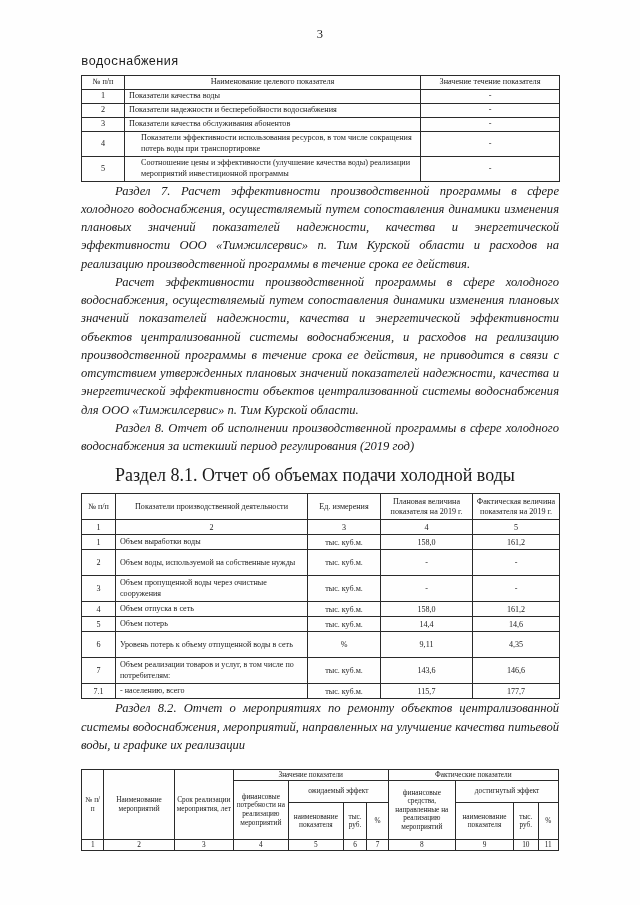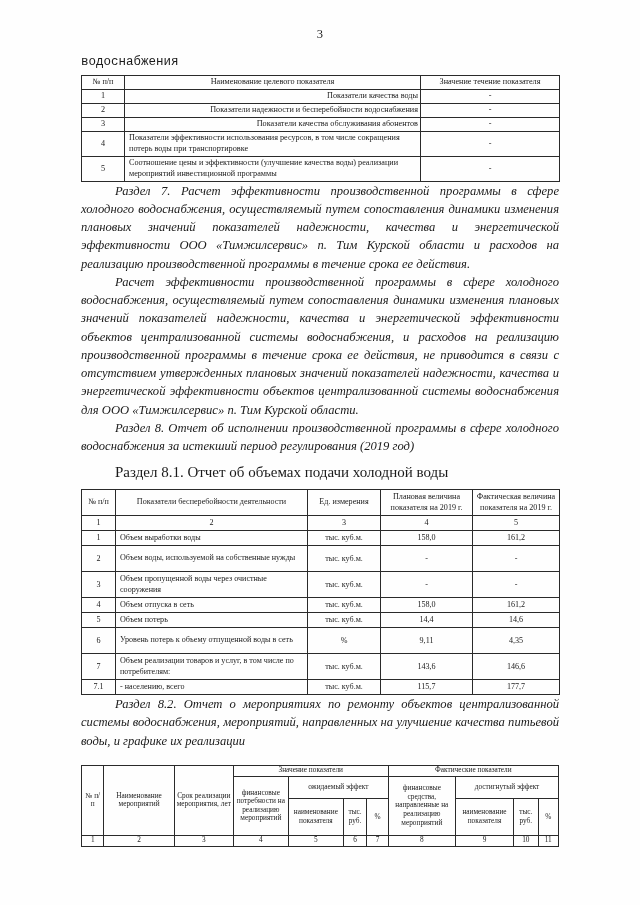--- a/index.html
+++ b/index.html
@@ -46,21 +46,21 @@
     line-height: 1.45;
     text-align: justify;
     text-indent: 34px;
     margin: 0;
     hyphens: none;
     font-style: italic;
   }
   .gap-before { margin-top: 11px; }
   .gap-small  { margin-top: 9px; }
   .sub-head {
-    font-size: 15px;
+    font-size: 18px;
     line-height: 1.45;
     text-indent: 34px;
     margin: 7px 0 5px 0;
   }
   table {
     border-collapse: collapse;
     width: 100%;
     table-layout: fixed;
     font-size: 8.2px;
     line-height: 1.15;
@@ -69,25 +69,25 @@
     border: 1px solid #2a2a2a;
     padding: 1px 2px;
     vertical-align: middle;
     font-weight: normal;
     text-align: center;
     word-wrap: break-word;
     overflow-wrap: break-word;
   }
   .t1 { margin-top: 2px; }
   .t1 td, .t1 th { height: 11px; }
-  .t1 .name { text-align: right; padding-left: 4px; }
+  .t1 .name { text-align: left; padding-left: 4px; }
   .t1 .num  { text-align: center; }
   .t1 .val  { text-align: center; }
   .t1 .tall { height: 22px; }
-  .t1 .name-wrap { text-align: left; padding-left: 4px; line-height: 1.28; }
+  .t1 .name-wrap { text-align: left; padding-left: 16px; line-height: 1.28; }
 
   .t2 { margin-top: 3px; font-size: 8.1px; }
   .t2 td, .t2 th { height: 12px; }
   .t2 .lbl { text-align: left; padding-left: 4px; line-height: 1.3; }
   .t2 .h   { line-height: 1.25; }
   .t2 .r2  { height: 23px; }
 
   .t3 { margin-top: 3px; font-size: 7.3px; }
   .t3 td, .t3 th {
     height: 10px;
@@ -160,21 +160,21 @@
       <colgroup>
         <col style="width:34px">
         <col style="width:192px">
         <col style="width:73px">
         <col style="width:92px">
         <col style="width:87px">
       </colgroup>
       <tbody>
         <tr>
           <th class="h r2">№ п/п</th>
-          <th class="h r2">Показатели бесперебойности деятельности</th>
+          <th class="h r2">Показатели производственной деятельности</th>
           <th class="h r2">Ед. измерения</th>
           <th class="h r2">Плановая величина показателя на  2019 г.</th>
           <th class="h r2">Фактическая величина показателя на  2019 г.</th>
         </tr>
         <tr>
           <td>1</td>
           <td>2</td>
           <td>3</td>
           <td>4</td>
           <td>5</td>

